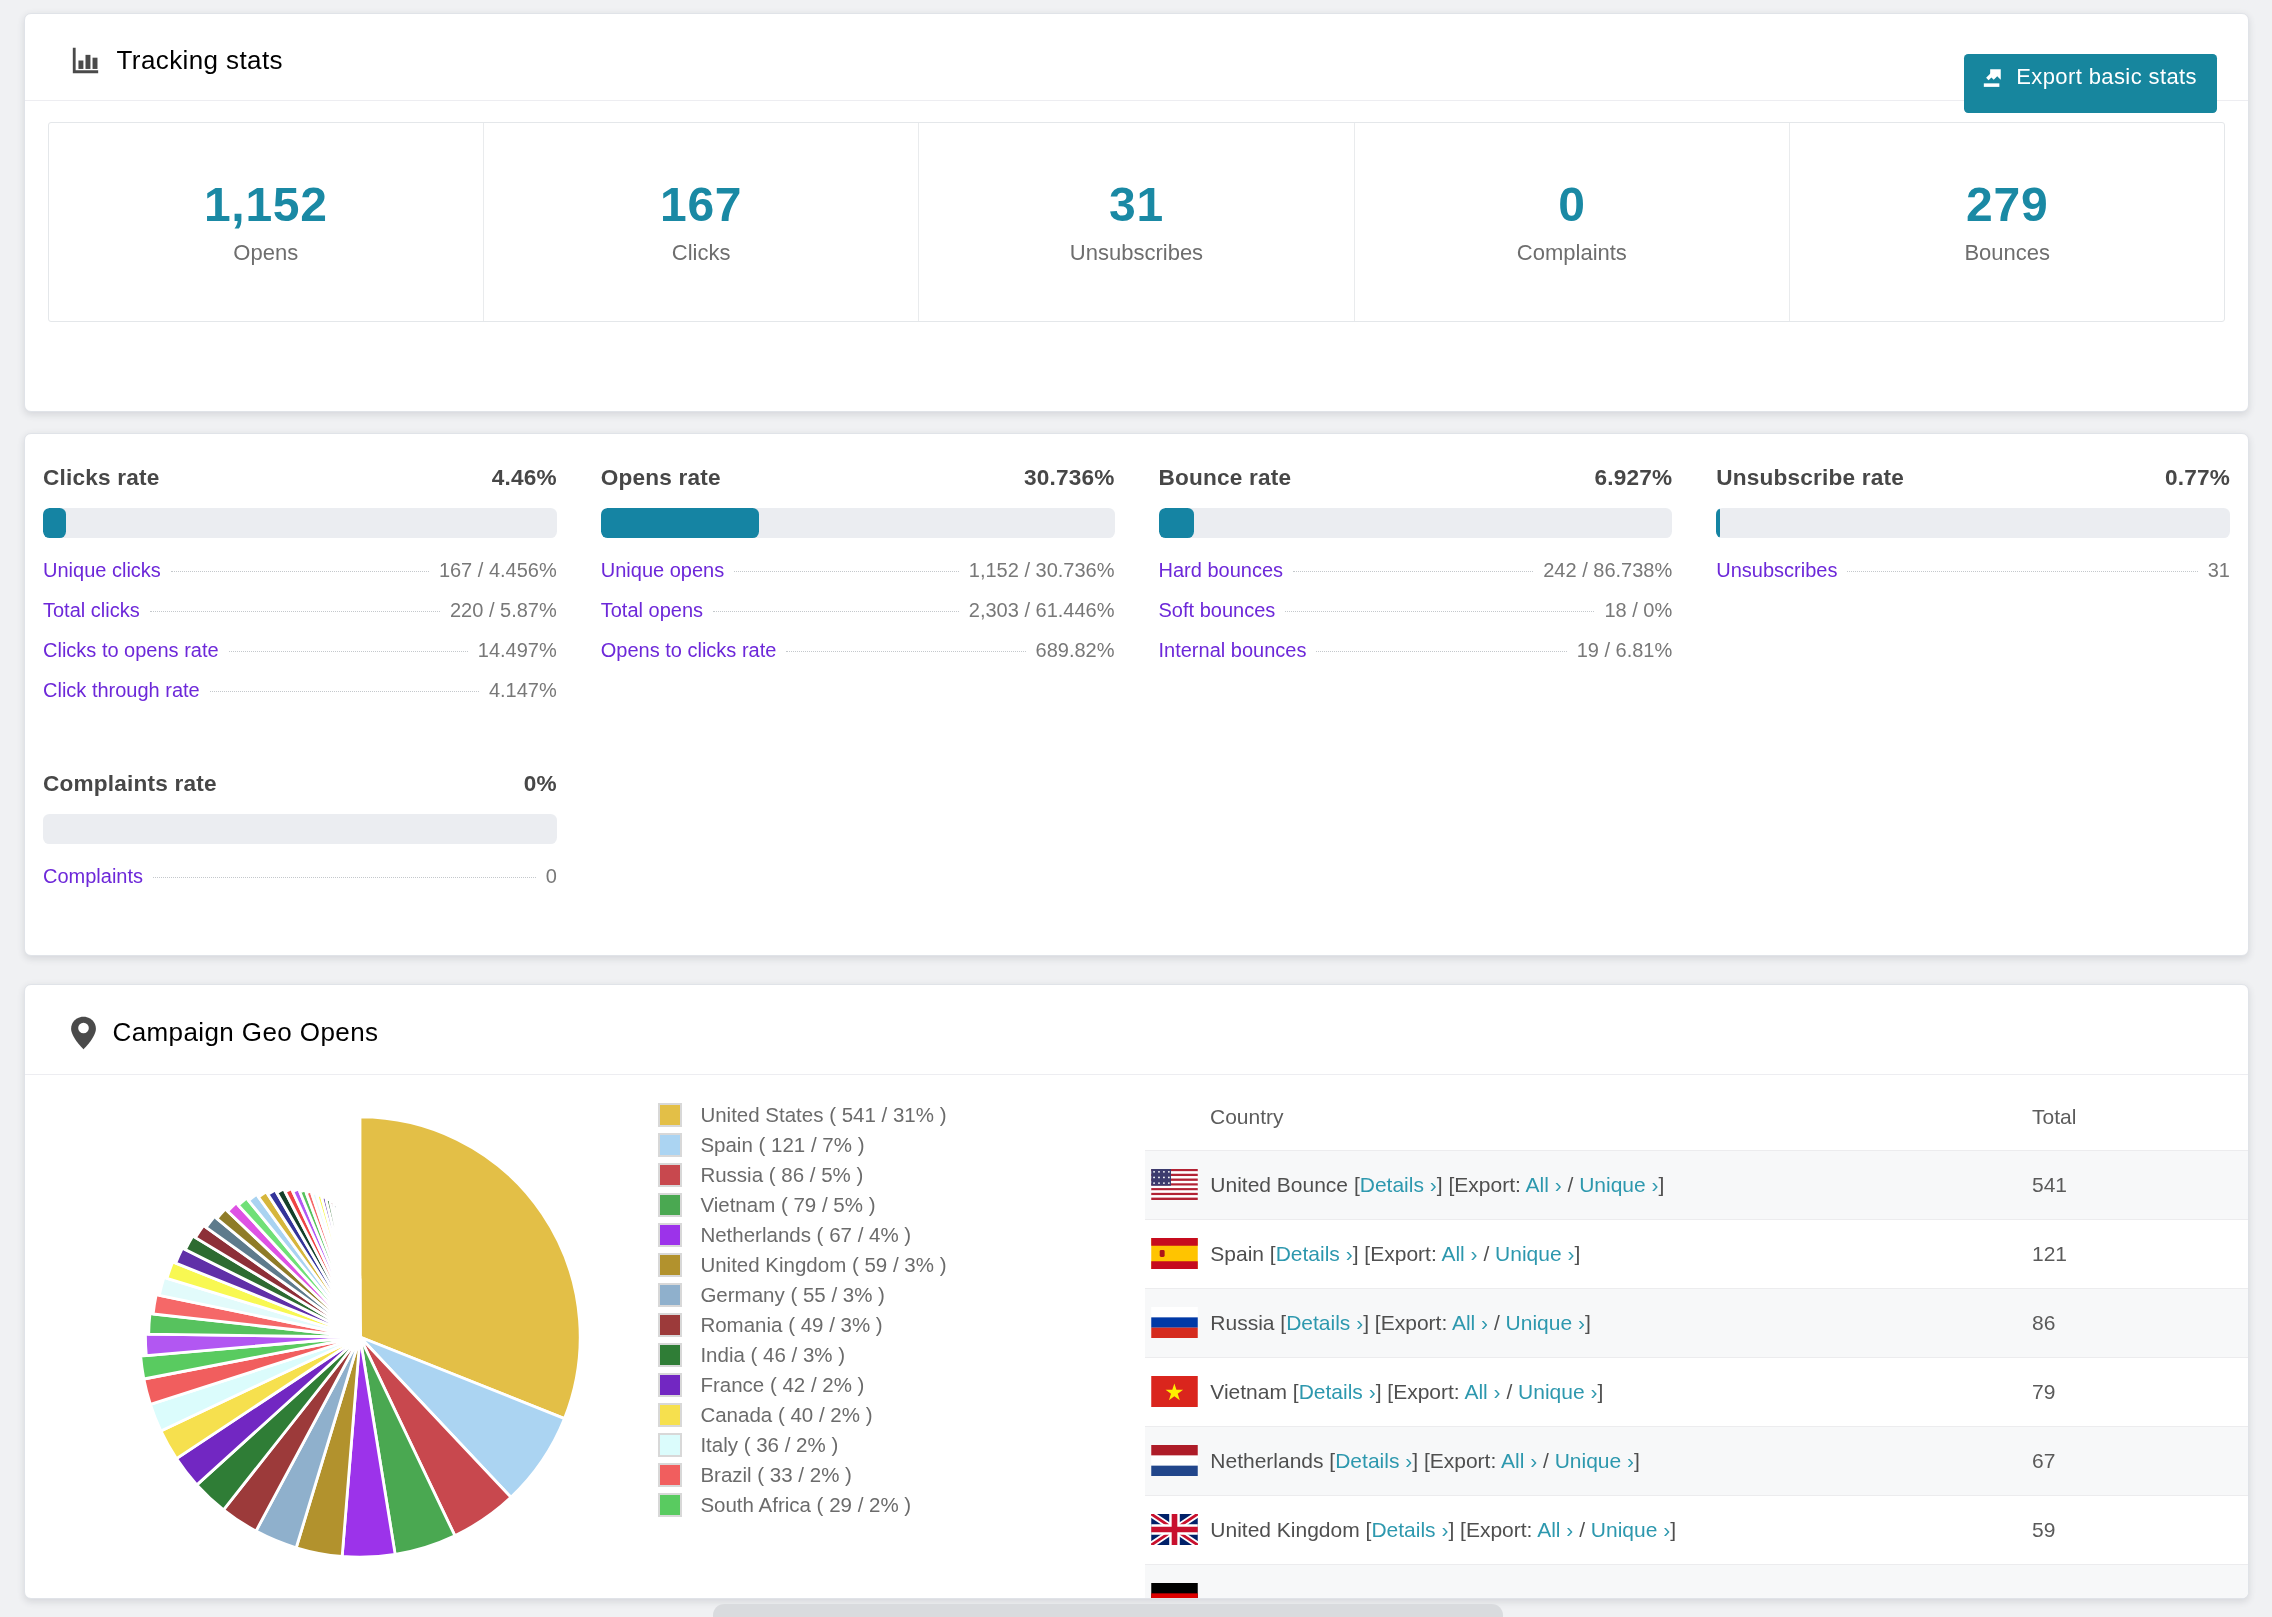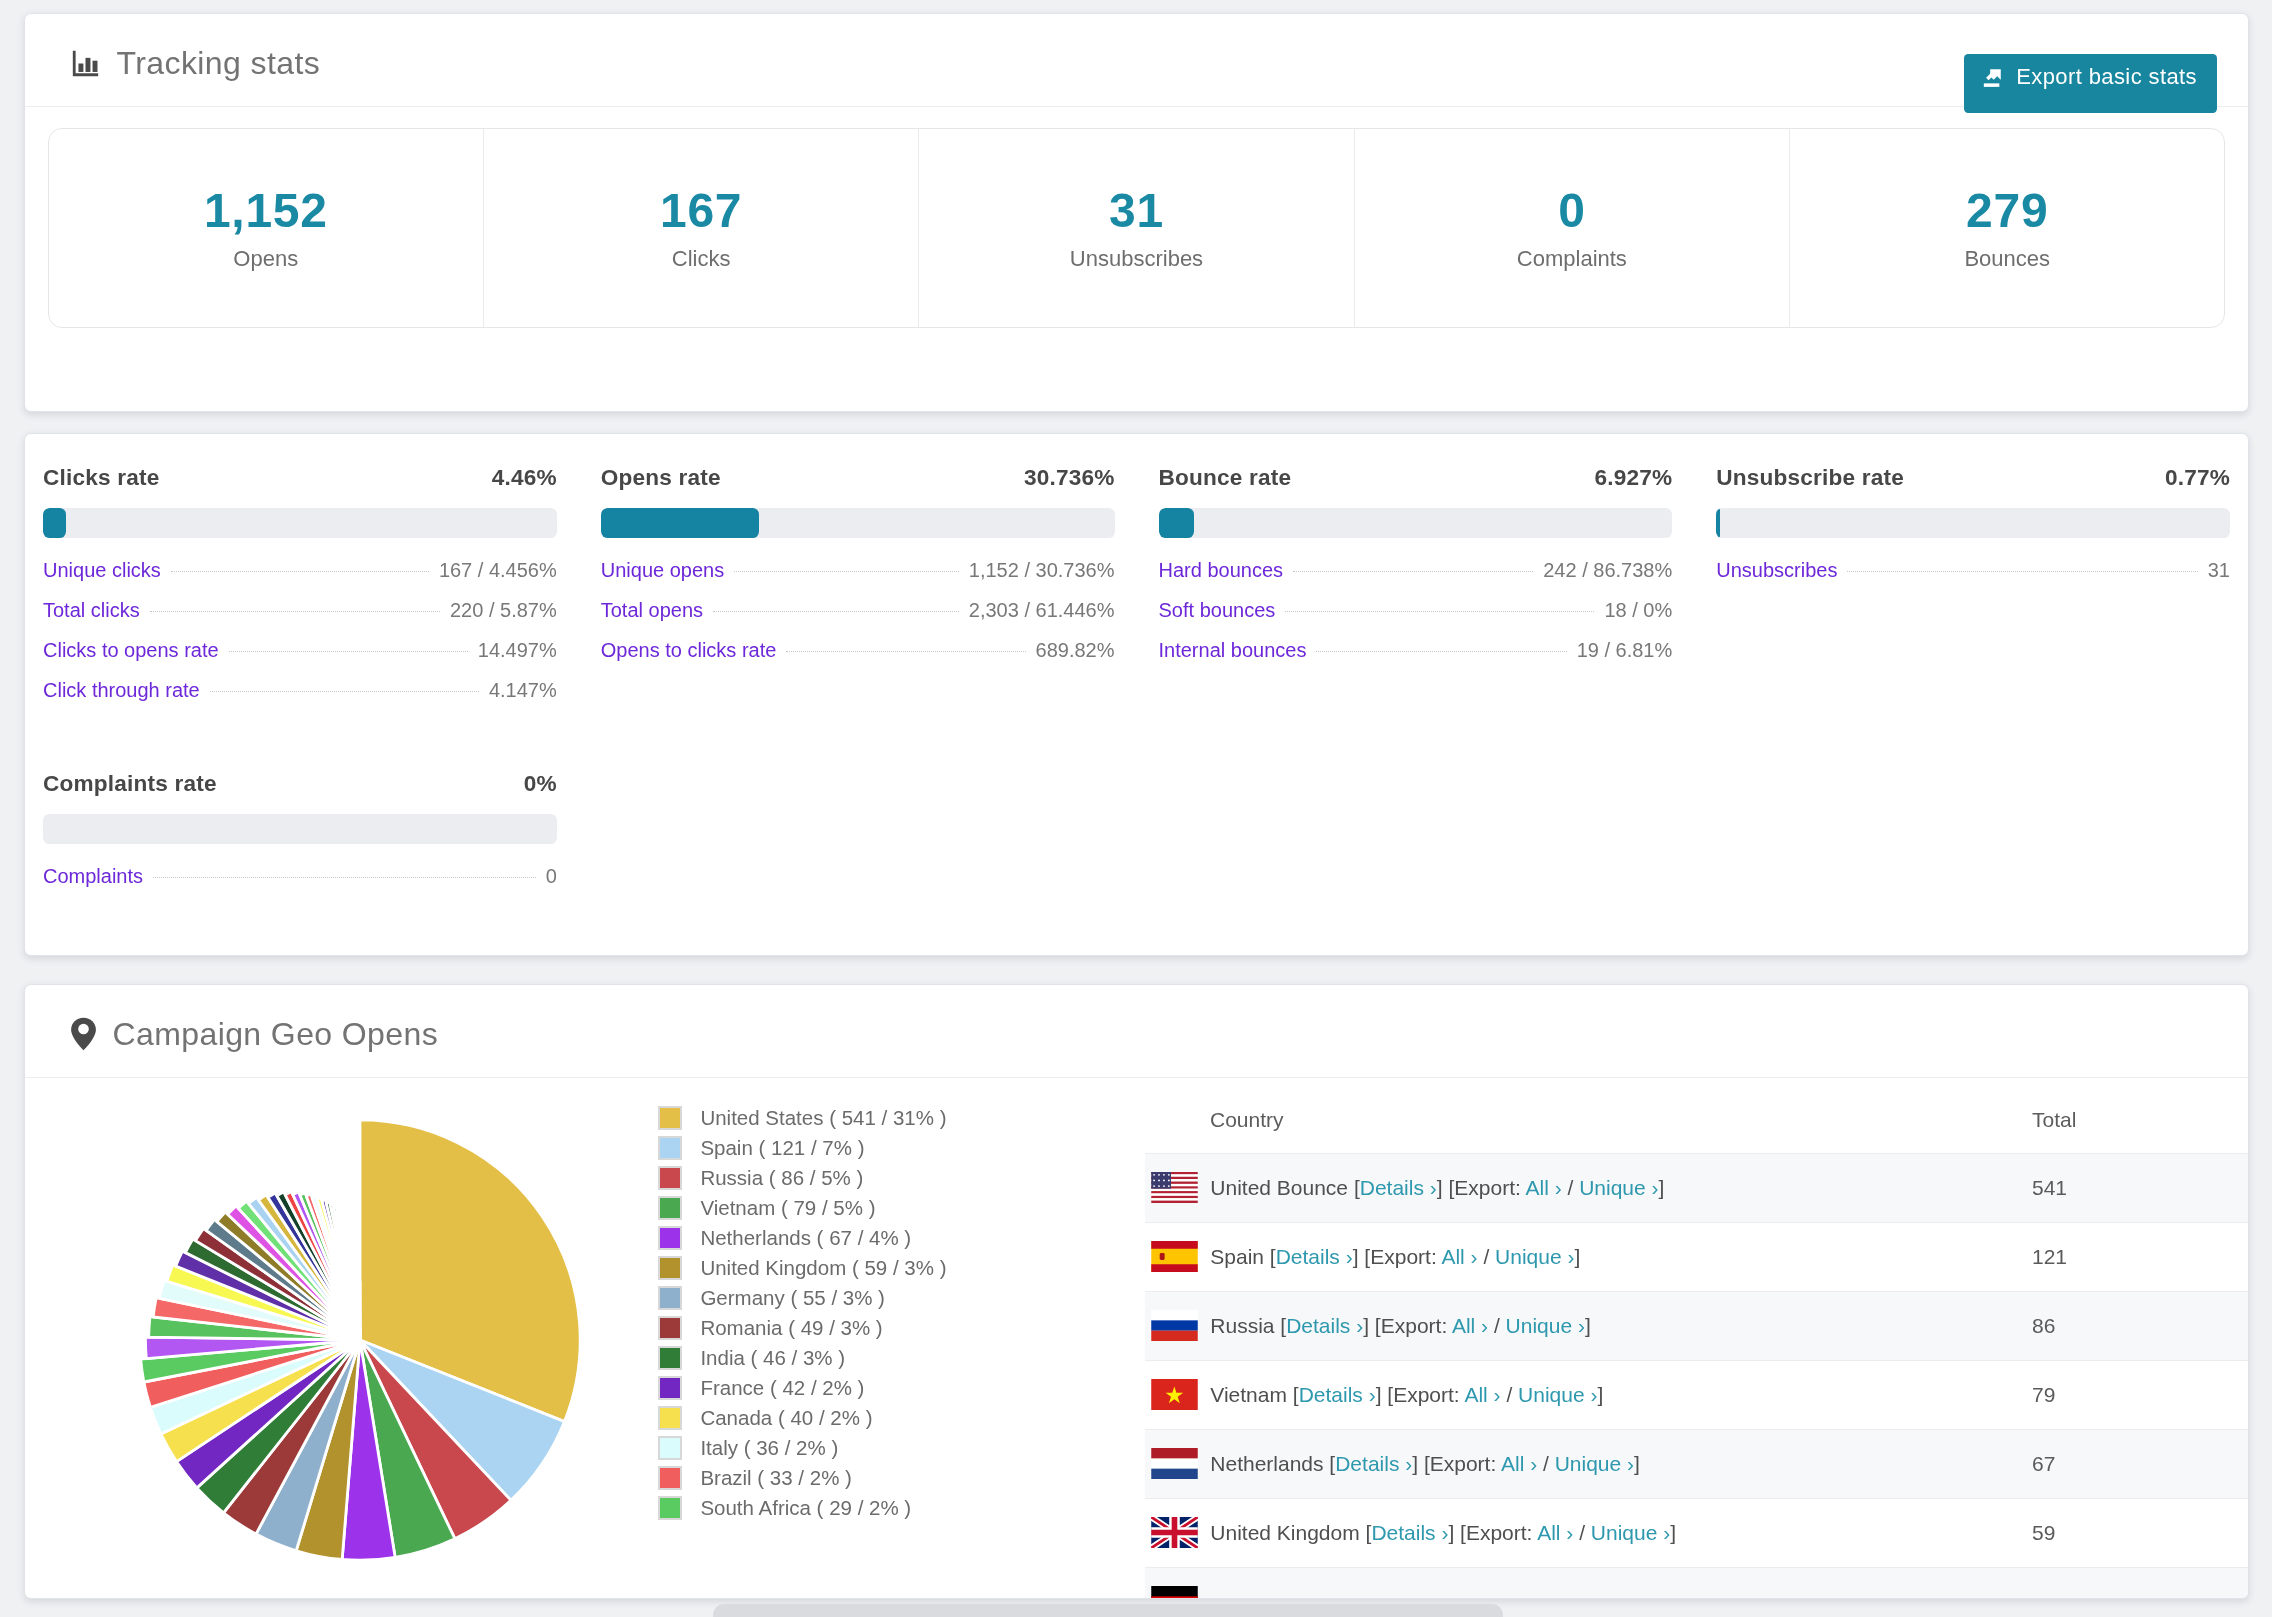--- a/index.html
+++ b/index.html
@@ -13,35 +13,35 @@
     box-shadow:0 2.1px 7px rgba(55,65,80,.14);margin:0 24px;position:relative;
   }
   #card-tracking{margin-top:12.7px;height:397px;}
   #card-rates{margin-top:21px;height:521px;overflow:hidden;}
   #card-geo{margin-top:28px;height:613px;overflow:hidden;}
 
   .card-header{
     display:flex;align-items:center;gap:15.5px;
     padding:31px 31px 24px 45px;border-bottom:1.4px solid #ededf1;position:relative;
   }
-  .card-title{font-size:32px;font-weight:500;color:#737373;letter-spacing:0.4px;}
+  .card-title{font-size:26px;font-weight:500;color:#000000;letter-spacing:0.4px;}
   .hdr-icon{flex:none;display:inline-flex;}
 
   .export-btn{
     position:absolute;right:31px;top:40px;
     display:inline-flex;align-items:center;gap:11.3px;
     background:var(--btn-bg,#17869e);color:#fff;border:none;border-radius:4.2px;
     font-size:22px;font-family:inherit;padding:10px 20px 23px 17px;cursor:pointer;
     letter-spacing:0.4px;
   }
 
   
   .stats-row{
     margin:21px 22.6px 0;display:flex;height:198px;
-    border:0.7px solid #e4e7ea;border-radius:14px;background:#fff;
+    border:0.7px solid #e4e7ea;border-radius:3px;background:#fff;
   }
   .stat-cell{
     flex:1;display:flex;flex-direction:column;align-items:center;justify-content:center;
     border-right:0.7px solid #e9ebed;
   }
   .stat-cell:last-child{border-right:none;}
   .stat-value{font-size:48px;font-weight:bold;color:var(--teal,#1a89a4);letter-spacing:0.7px;}
   .stat-label{font-size:22px;color:#6e6e6e;margin-top:8.5px;}
 
   

